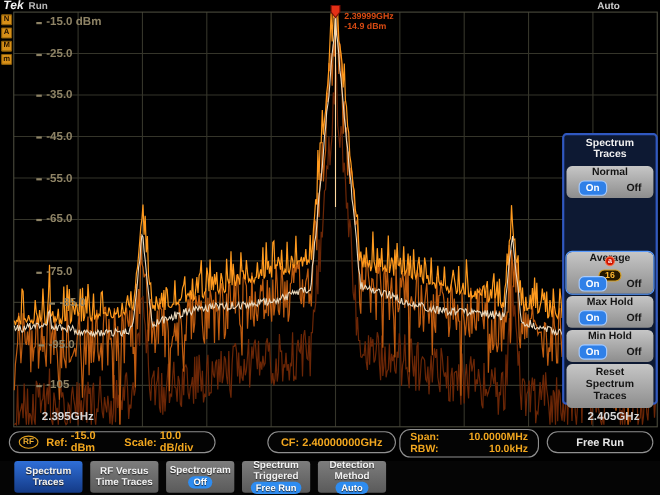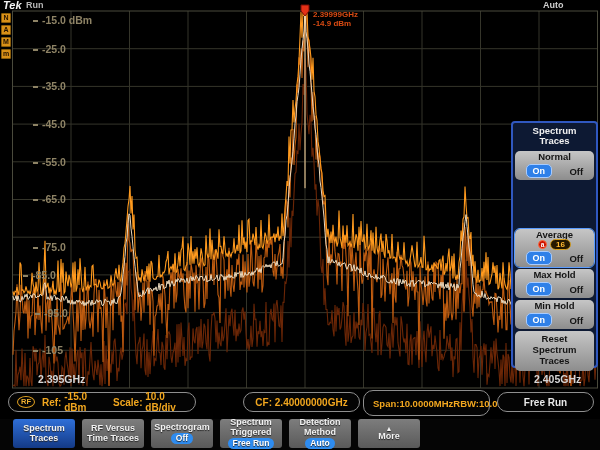--- a/index.html
+++ b/index.html
@@ -46,21 +46,21 @@
   .spanel{position:absolute;left:511px;top:121px;width:87px;height:247px;background:#0d1933;
           border:2px solid #3058c0;border-radius:4px;padding:1px 2px;display:flex;flex-direction:column;}
   .ptitle{color:#f0f0f0;font-size:9.5px;font-weight:bold;text-align:center;line-height:1.1;padding:2px 0 3px;}
   .psec{background:linear-gradient(#c6c6c6,#8d8d8d);border-radius:5px;margin:1px 0;padding:1px 2px 2px;
         color:#141414;font-size:9.5px;font-weight:bold;text-align:center;line-height:1.15;}
   .psec.hl{outline:1.5px solid #5a9cff;outline-offset:0;margin-top:48px;}
   .onoff{display:flex;align-items:flex-end;justify-content:space-around;margin-top:1px;}
   .onbtn{background:#2f80e8;border:1px solid #a8ccff;border-radius:5px;color:#fff;font-size:9px;
          width:26px;height:14px;line-height:12px;cursor:pointer;}
   .offlbl{font-size:9.5px;cursor:pointer;}
-  .badges{display:flex;align-items:center;justify-content:center;gap:3px;height:10px;margin-top:-1px;}
+  .badges{display:flex;align-items:center;justify-content:center;gap:3px;height:10px;margin-top:-1px;flex-direction:column;}
   .adot{width:9px;height:9px;border-radius:50%;background:#cc1400;border:1px solid #ff6a40;color:#fff;
         font-size:6.5px;line-height:8px;text-align:center;}
   .cntoval{background:#241800;border:1px solid #d8a020;border-radius:7px;color:#ffb830;font-size:8px;
            line-height:9px;padding:0 5px;}
   .resetbtn{cursor:pointer;display:flex;flex-direction:column;justify-content:center;min-height:40px;}
 </style>
 </head>
 <body>
 
 <div id="screen">
@@ -85,21 +85,21 @@
   <span class="tind" style="top:37px;">M</span>
   <span class="tind" style="top:49px;">m</span>
 
   <span class="ylab" style="left:42px;top:14px;">-15.0 dBm</span>
   <span class="ylab" style="left:42px;top:43px;">-25.0</span>
   <span class="ylab" style="left:42px;top:80px;">-35.0</span>
   <span class="ylab" style="left:42px;top:118px;">-45.0</span>
   <span class="ylab" style="left:42px;top:156px;">-55.0</span>
   <span class="ylab" style="left:42px;top:193px;">-65.0</span>
   <span class="ylab" style="left:42px;top:241px;">-75.0</span>
-  <span class="ylab" style="left:32px;top:269px;">-85.0</span>
+  <span class="ylab" style="left:54px;top:269px;">-85.0</span>
   <span class="ylab" style="left:44px;top:307px;">-95.0</span>
   <span class="ylab" style="left:42px;top:344px;">-105</span>
 
   <div class="mktext">
     <div>2.39999GHz</div>
     <div>-14.9 dBm</div>
   </div>
 
   <span class="freqcorner" style="left:38px;">2.395GHz</span>
   <span class="freqcorner" style="left:534px;">2.405GHz</span>
@@ -109,21 +109,21 @@
     <span>Ref:</span>&nbsp;
     <span>-15.0 dBm</span>
     <span style="width:14px;"></span>
     <span>Scale:</span>&nbsp;
     <span>10.0 dB/div</span>
   </div>
   <div class="rbox" style="left:243px;top:392px;width:117px;height:20px;justify-content:center;">
     <span>CF:</span>&nbsp;
     <span>2.40000000GHz</span>
   </div>
-  <div class="rbox" style="left:363px;top:390px;width:127px;height:26px;padding:1px 9px;">
+  <div class="rbox" style="left:363px;top:390px;width:127px;height:26px;flex-direction:column;padding:1px 9px;">
     <span class="rrow">
         <span>Span:</span>
         <span>10.0000MHz</span>
       </span>
     <span class="rrow">
         <span>RBW:</span>
         <span>10.0kHz</span>
       </span>
   </div>
   <div class="rbox" style="left:497px;top:392px;width:97px;height:20px;justify-content:center;color:#e8e8e8;">
@@ -146,24 +146,20 @@
     <div class="mbtn">
       <span>Spectrum</span>
       <span>Triggered</span>
       <span class="pill">Free Run</span>
     </div>
     <div class="mbtn">
       <span>Detection</span>
       <span>Method</span>
       <span class="pill">Auto</span>
     </div>
-    <div class="mbtn">
-      <span class="morearrow">▲</span>
-      <span>More</span>
-    </div>
   </div>
 
   <div class="spanel">
     <div class="ptitle">
       <div>Spectrum</div>
       <div>Traces</div>
     </div>
     <div class="psec">
       <div>Normal</div>
       <div class="onoff">

